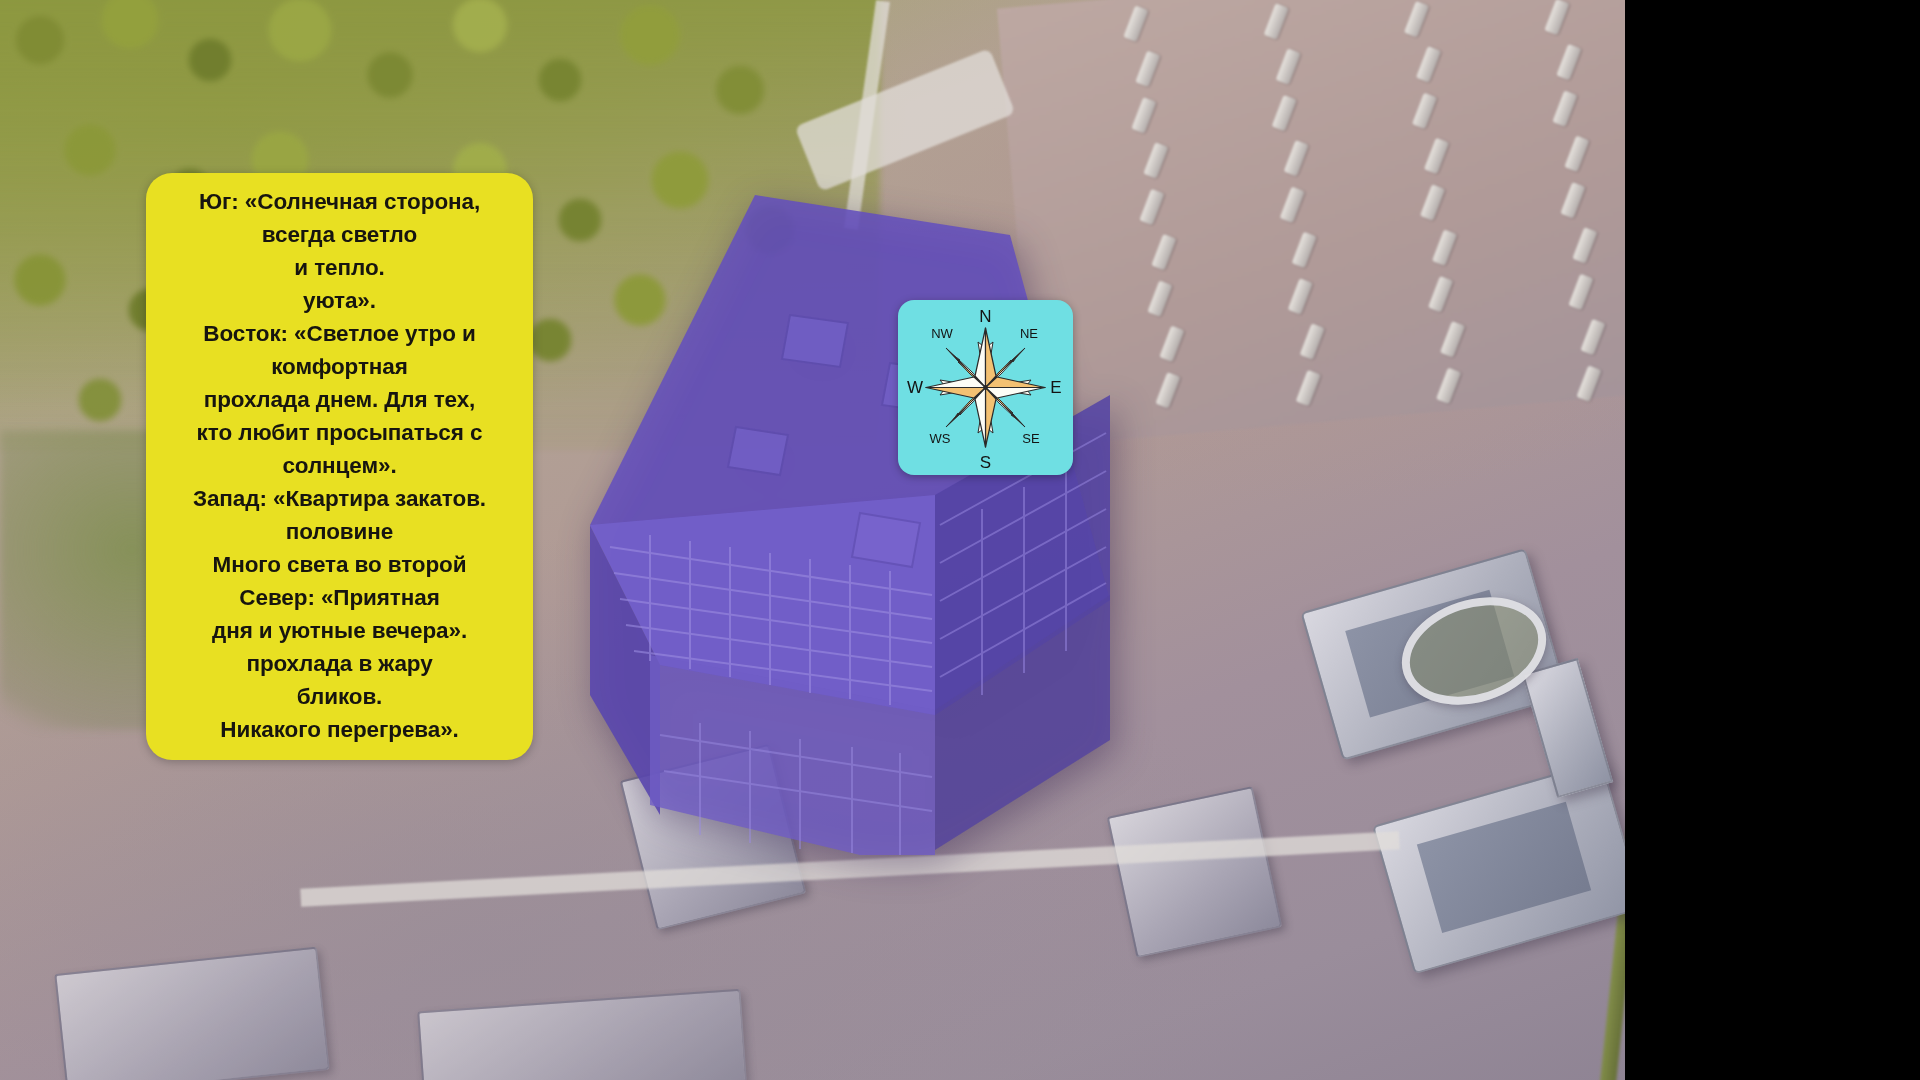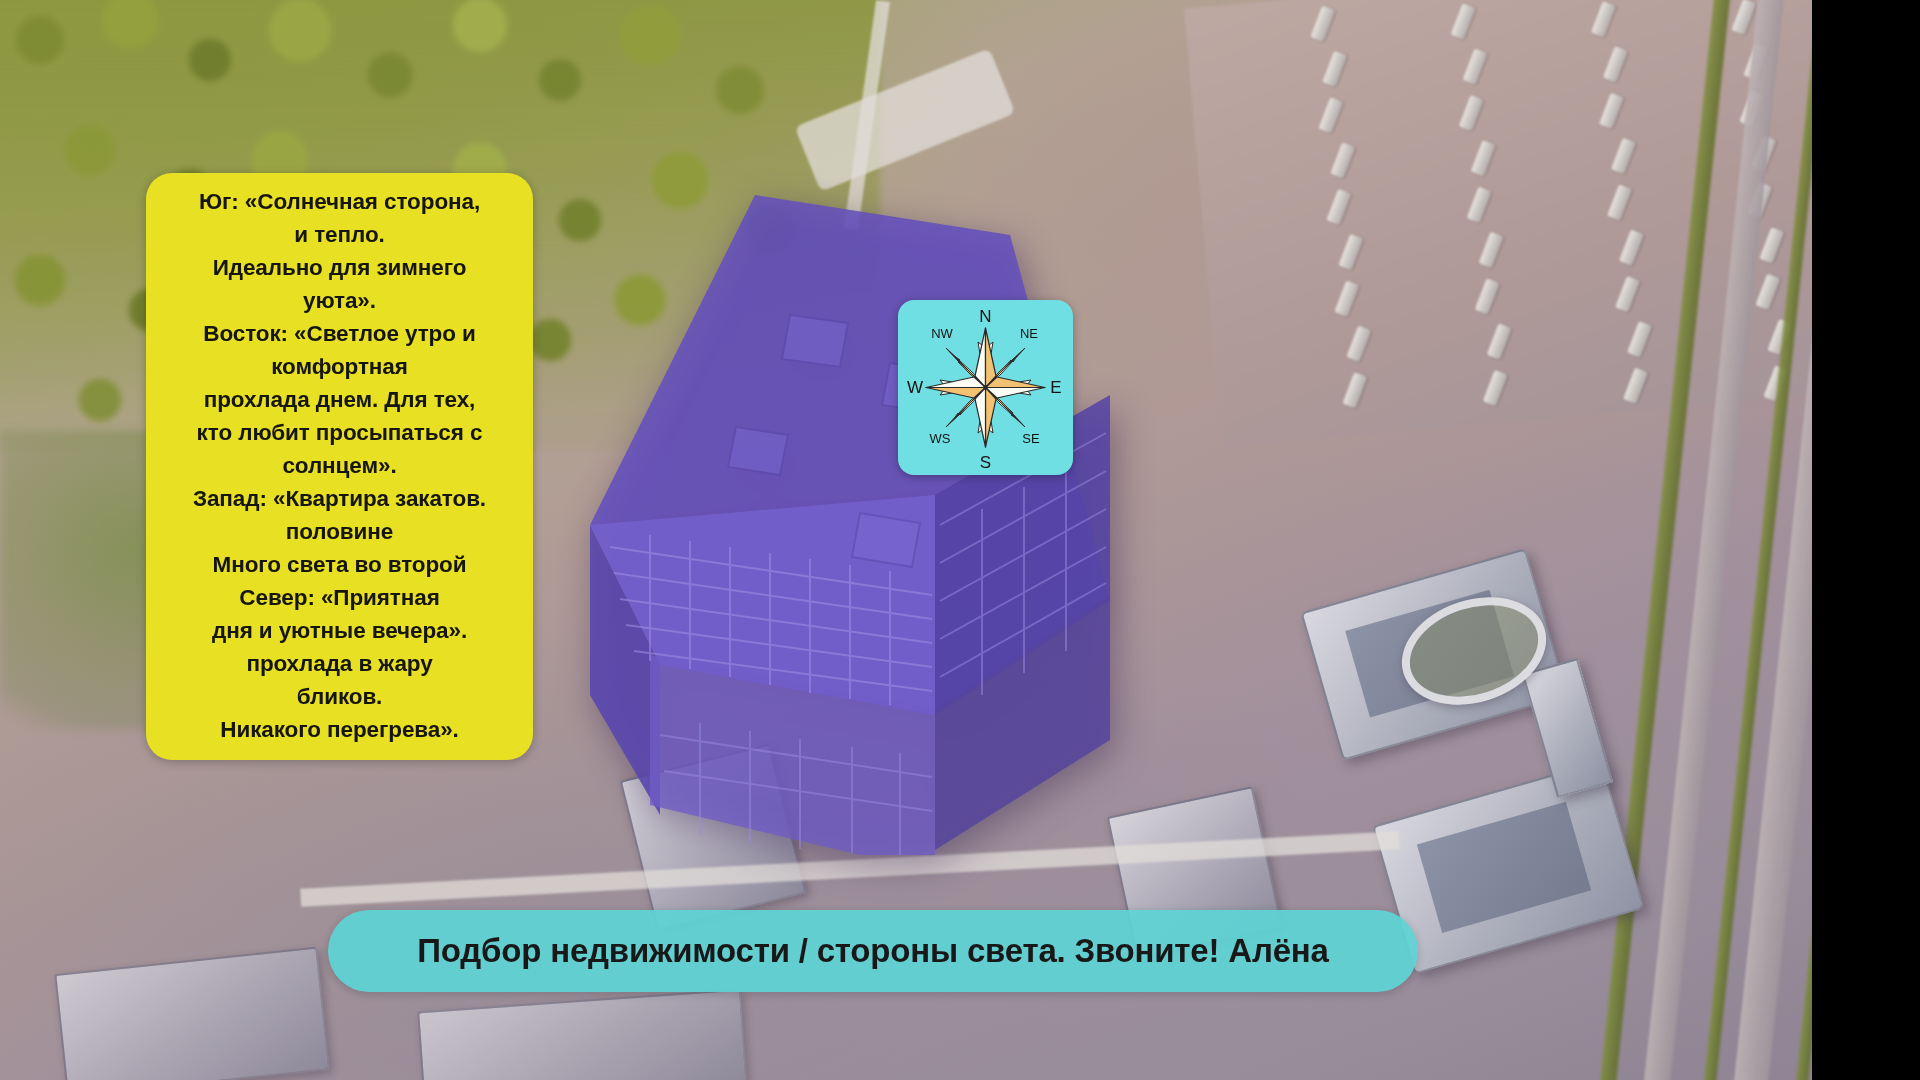--- a/index.html
+++ b/index.html
@@ -6,21 +6,21 @@
     margin: 0;
     padding: 0;
     background: #000;
   }
   body {
     font-family: "Liberation Sans", sans-serif;
   }
 
   #stage {
     position: relative;
-    width: 1812px;
+    width: 1625px;
     height: 1080px;
     overflow: hidden;
     background: #8a7f86;
   }
 
   
   #photo {
     position: absolute;
     inset: 0;
     overflow: hidden;
@@ -368,22 +368,22 @@
         <path d="M210,544 L210,654"></path>
           <path d="M262,552 L262,658"></path>
         <path d="M310,558 L310,660"></path>
       </g>
     </svg>
   </div>
 
   <div id="yellow-card">
     <div id="yellow-lines">
         <span class="line">Юг: «Солнечная сторона,</span>
+        <span class="line">всегда светло</span>
         <span class="line">и тепло.</span>
-        <span class="line">Идеально для зимнего</span>
         <span class="line">уюта».</span>
         <span class="line">Восток: «Светлое утро и</span>
         <span class="line">комфортная</span>
         <span class="line">прохлада днем. Для тех,</span>
         <span class="line">кто любит просыпаться с</span>
         <span class="line">солнцем».</span>
         <span class="line">Запад: «Квартира закатов.</span>
         <span class="line">половине</span>
         <span class="line">Много света во второй</span>
         <span class="line">Север: «Приятная</span>
@@ -435,17 +435,14 @@
       <text class="cmp-label" x="131" y="38" text-anchor="middle">NE</text>
       <text class="cmp-label major" x="158" y="93" text-anchor="middle">E</text>
       <text class="cmp-label" x="133" y="143" text-anchor="middle">SE</text>
       <text class="cmp-label major" x="87.5" y="168" text-anchor="middle">S</text>
       <text class="cmp-label" x="42" y="143" text-anchor="middle">WS</text>
       <text class="cmp-label major" x="17" y="93" text-anchor="middle">W</text>
       <text class="cmp-label" x="44" y="38" text-anchor="middle">NW</text>
     </svg>
   </div>
 
-  <div id="bottom-banner">
-    <span class="banner-text">Подбор  недвижимости / стороны света. Звоните! Алёна</span>
-  </div>
 
 </div>
 
 </body></html>

